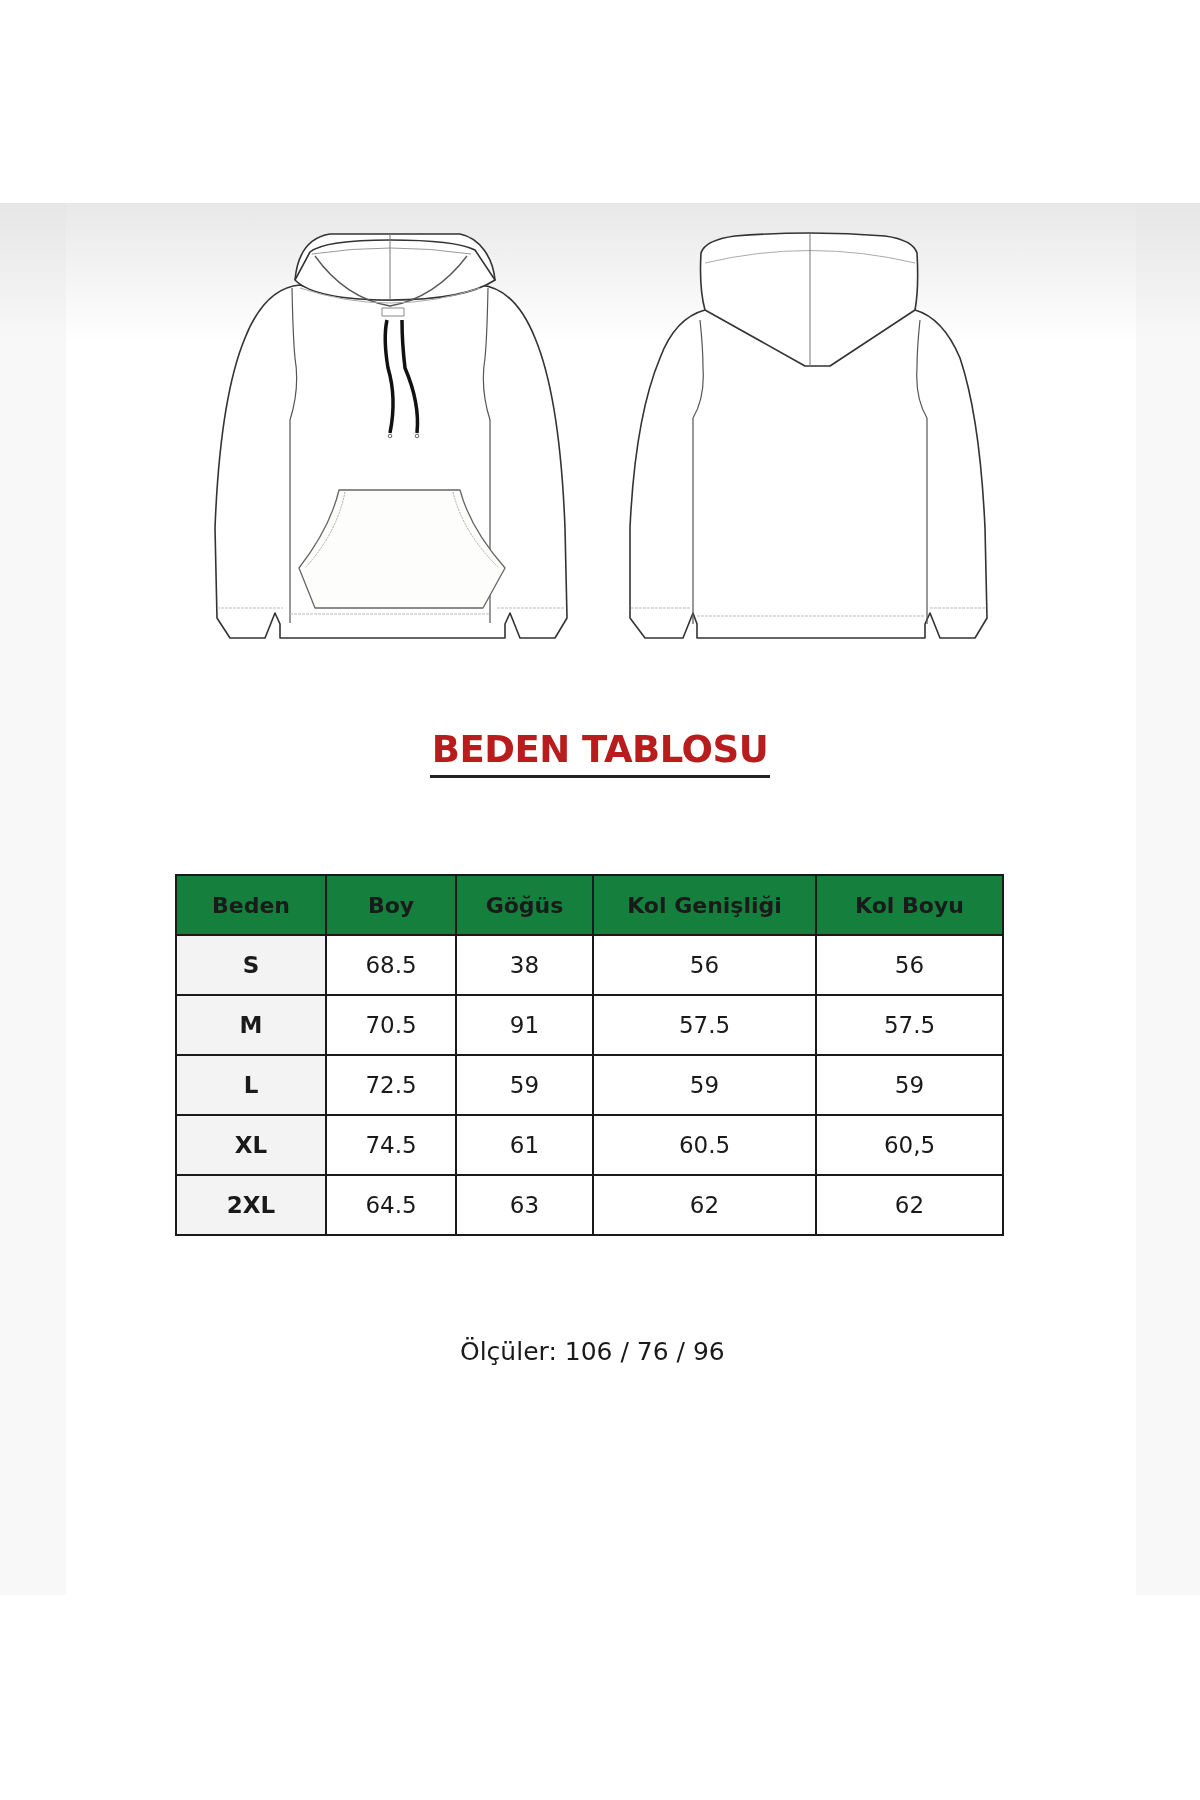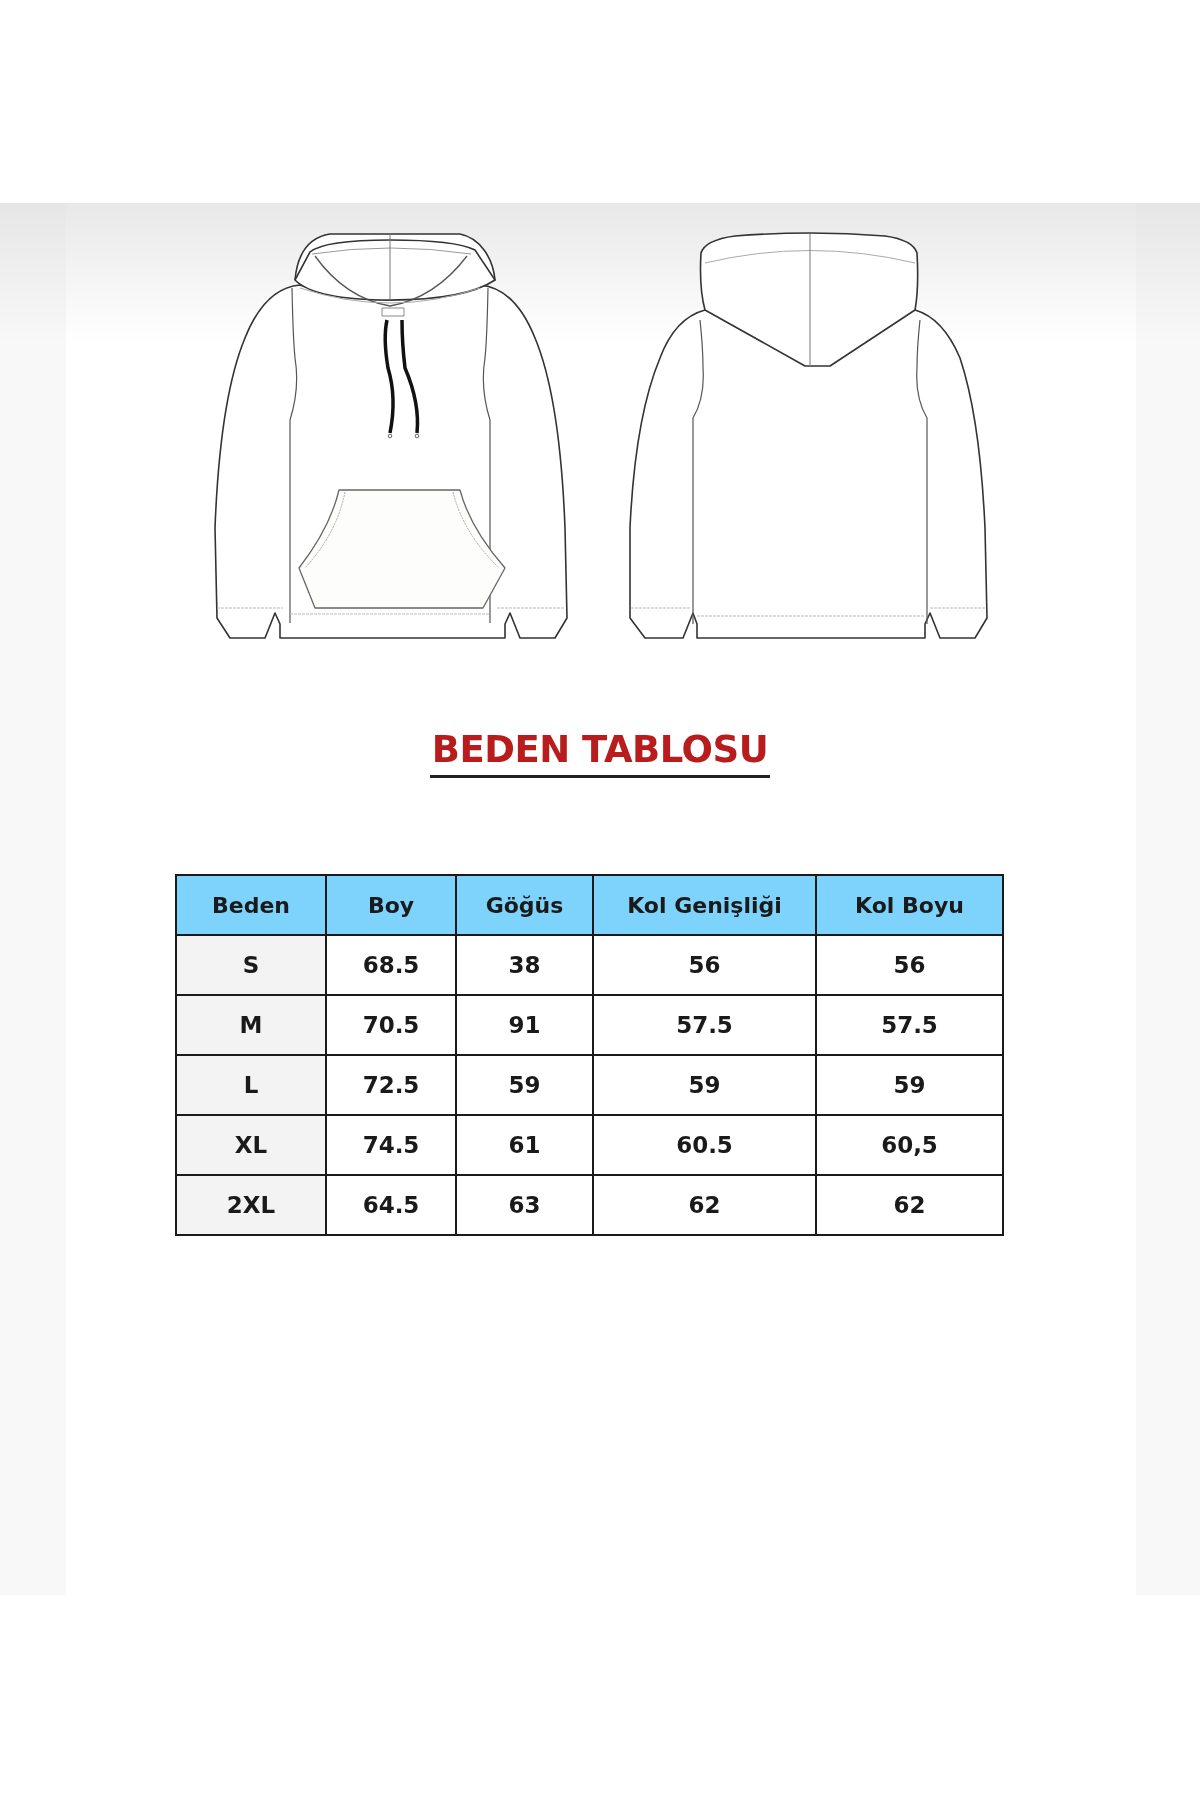--- a/index.html
+++ b/index.html
@@ -31,23 +31,23 @@
     display: inline-block; font-family: "DejaVu Sans", sans-serif; font-weight: bold; font-size: 37px;
     letter-spacing: -0.5px; color: #b91c1c; border-bottom: 3px solid #222; padding: 0 2px 4px; line-height: 1.1;
   }
   table.sizes {
     position: absolute; left: 175px; top: 874px; border-collapse: collapse;
     font-family: "DejaVu Sans", sans-serif;
   }
   table.sizes th, table.sizes td {
     border: 2.5px solid #1a1a1a; text-align: center; padding: 0; height: 58px; font-size: 23px; color: #1a1a1a;
   }
-  table.sizes th { background: #7dd3fc; font-weight: bold; font-size: 22px; }
+  table.sizes th { background: #15803d; font-weight: bold; font-size: 22px; }
   table.sizes td.size { background: #f3f3f3; font-weight: bold; }
-  table.sizes td { font-weight: bold; }
+  table.sizes td { font-weight: normal; }
   .c1 { width: 148px; } .c2 { width: 128px; } .c3 { width: 135px; } .c4 { width: 221px; margin-left: 28px; } .c5 { width: 185px; }
   .model {
     position: absolute; left: 216px; top: 1330px; font-size: 25px; color: #1a1a1a; line-height: 44px;
   }
   .model .lbl { font-weight: bold; display: inline-block; width: 244px; }
   .model .line2 { padding-left: 244px; }
 </style>
 </head>
 <body>
 
@@ -155,13 +155,16 @@
       <td class="size">2XL</td>
       <td>64.5</td>
       <td>63</td>
       <td>62</td>
       <td>62</td>
     </tr>
   </tbody>
 </table>
 
 <div class="model">
+  <div class="line2">
+    <span>Ölçüler: 106 / 76 / 96</span>
+  </div>
 </div>
 
 </body></html>

